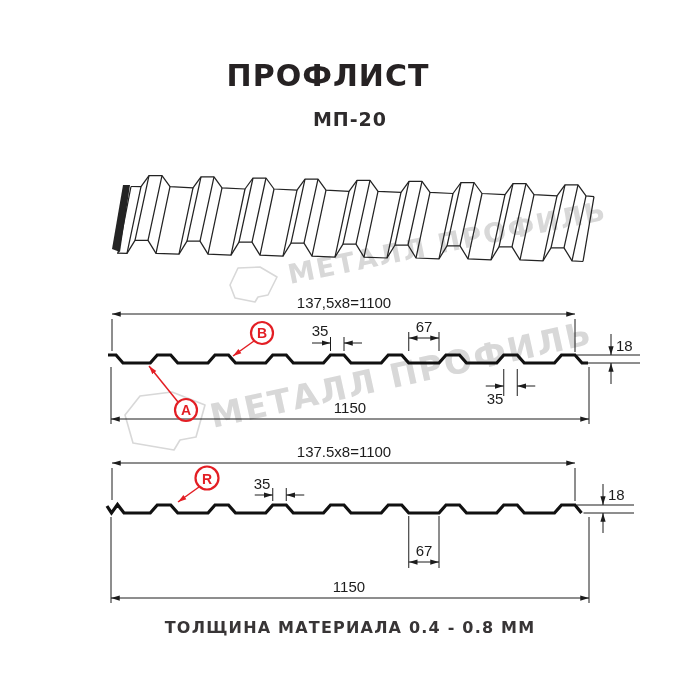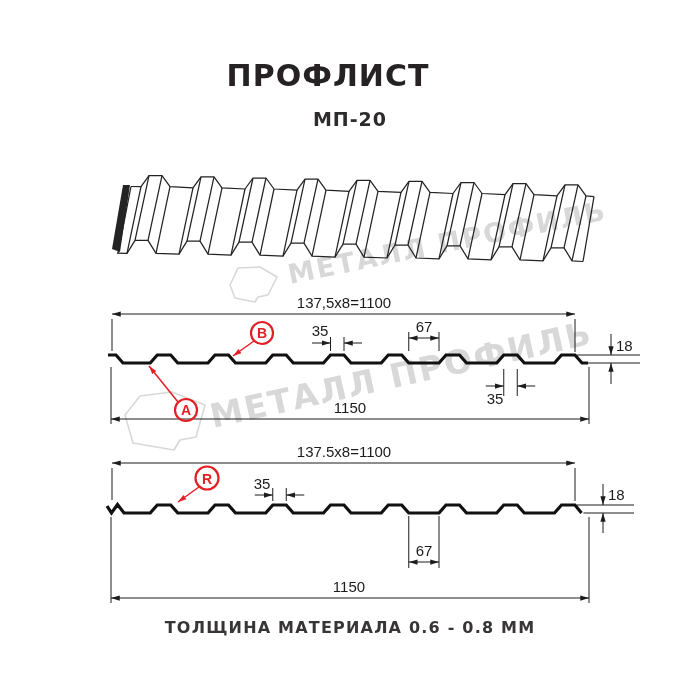--- a/index.html
+++ b/index.html
@@ -166,14 +166,14 @@
 
       <g>
         <line class="thin" x1="111" y1="517" x2="111" y2="603"></line>
         <line class="thin" x1="589" y1="517" x2="589" y2="603"></line>
         <line class="thin" x1="111" y1="598" x2="589" y2="598" marker-start="url(#ah)" marker-end="url(#ah)"></line>
         <text class="dimtext" x="349" y="592" text-anchor="middle">1150</text>
       </g>
     </g>
   </svg>
 
-  <div class="footer">ТОЛЩИНА МАТЕРИАЛА 0.6 - 0.8 ММ</div>
+  <div class="footer">ТОЛЩИНА МАТЕРИАЛА 0.4 - 0.8 ММ</div>
 </div>
 
 </body></html>

